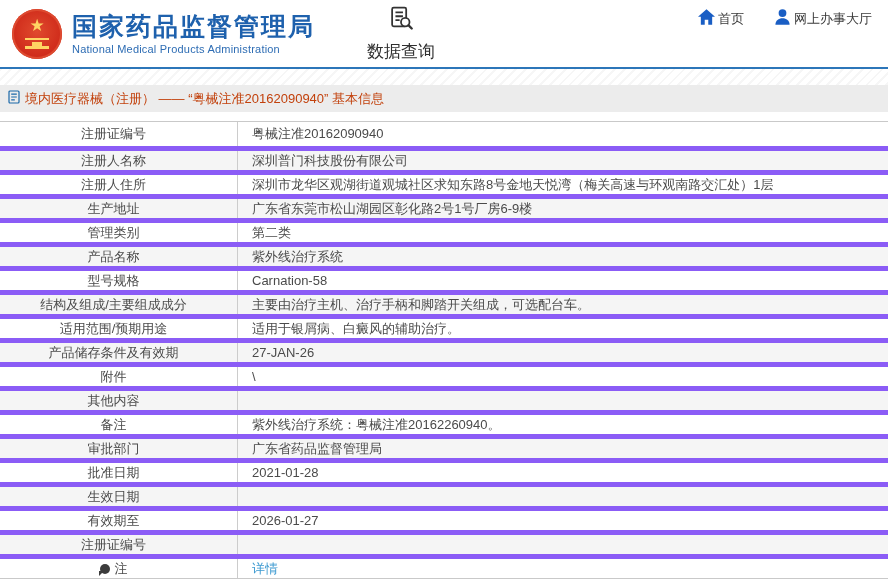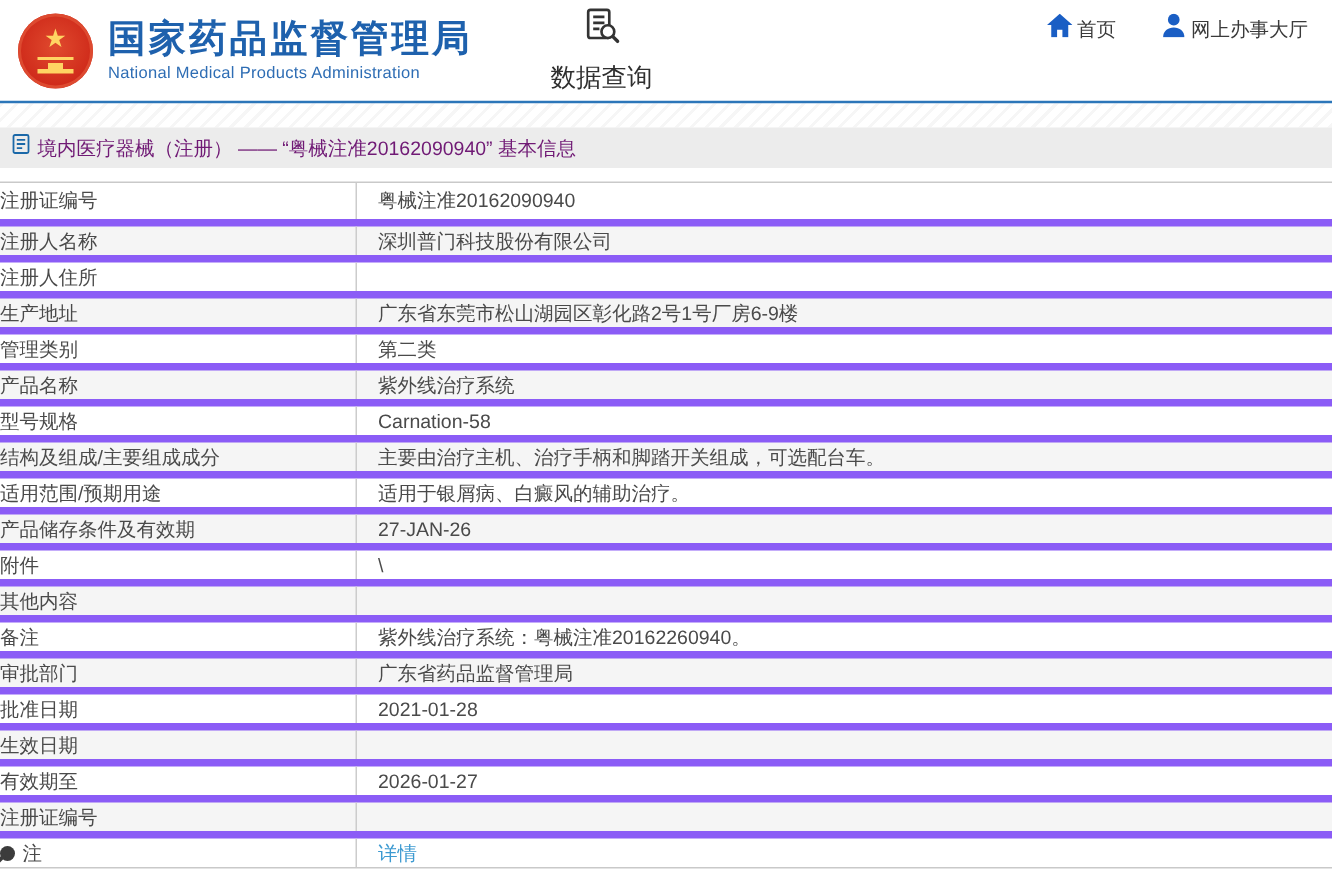--- a/index.html
+++ b/index.html
@@ -44,34 +44,34 @@
   .hatch-strip {
     height:16px;
     background:repeating-linear-gradient(135deg, #f6f6f6 0 2px, #ffffff 2px 7px);
   }
 
   
   .breadcrumb {
     height:27px; background:#ececec; display:flex; align-items:center;
     padding-left:8px; gap:5px;
   }
-  .breadcrumb-text { font-size:13px; color:#701a75; }
+  .breadcrumb-text { font-size:13px; color:#c2410c; }
 
   
   .info-table {
     margin-top:9px;
     border-top:1px solid #c9c9c9;
     border-bottom:1px solid #c9c9c9;
   }
   .row { display:flex; height:24px; font-size:13px; align-items:stretch; }
   .row:nth-child(even) { background:#f5f5f5; }
   .row + .row { border-top:5px solid #8b5cf6; }
   .cell-label {
     width:238px; min-width:238px;
-    display:flex; justify-content:flex-start; align-items:center; gap:5px;
+    display:flex; justify-content:center; align-items:center; gap:5px;
     padding-right:10px; color:#4a4a4a;
     border-right:1px solid #cccccc;
   }
   .cell-value {
     flex:1; display:flex; align-items:center;
     padding-left:14px; color:#4a4a4a;
     white-space:nowrap; overflow:hidden;
   }
   .cell-value.link { color:#3d9ad1; cursor:pointer; }
 
@@ -151,20 +151,21 @@
     <div class="row">
       <div class="cell-label">
         <span>注册人名称</span>
       </div>
       <div class="cell-value">深圳普门科技股份有限公司</div>
     </div>
     <div class="row">
       <div class="cell-label">
         <span>注册人住所</span>
       </div>
+      <div class="cell-value">深圳市龙华区观湖街道观城社区求知东路8号金地天悦湾（梅关高速与环观南路交汇处）1层</div>
     </div>
     <div class="row">
       <div class="cell-label">
         <span>生产地址</span>
       </div>
       <div class="cell-value">广东省东莞市松山湖园区彰化路2号1号厂房6-9楼</div>
     </div>
     <div class="row">
       <div class="cell-label">
         <span>管理类别</span>

